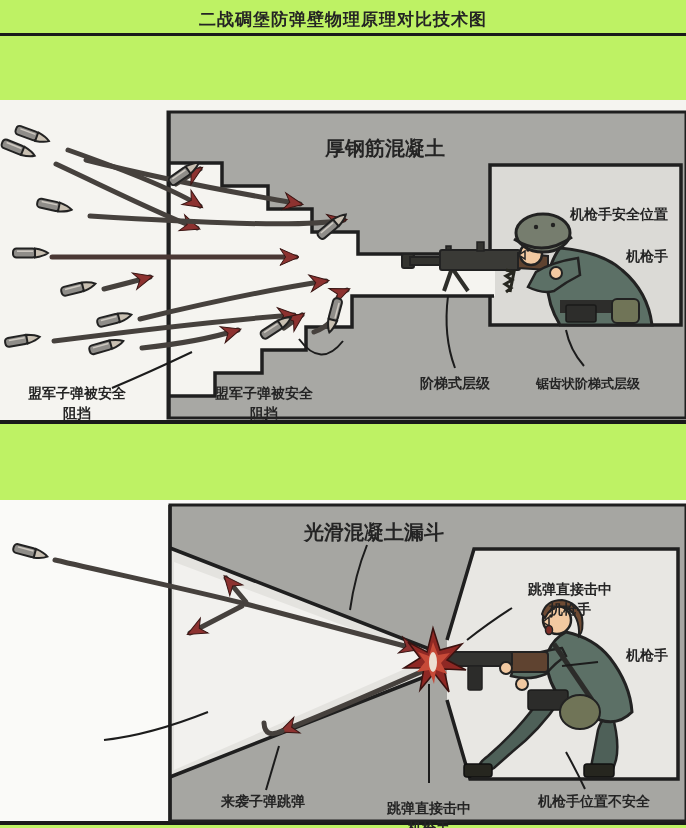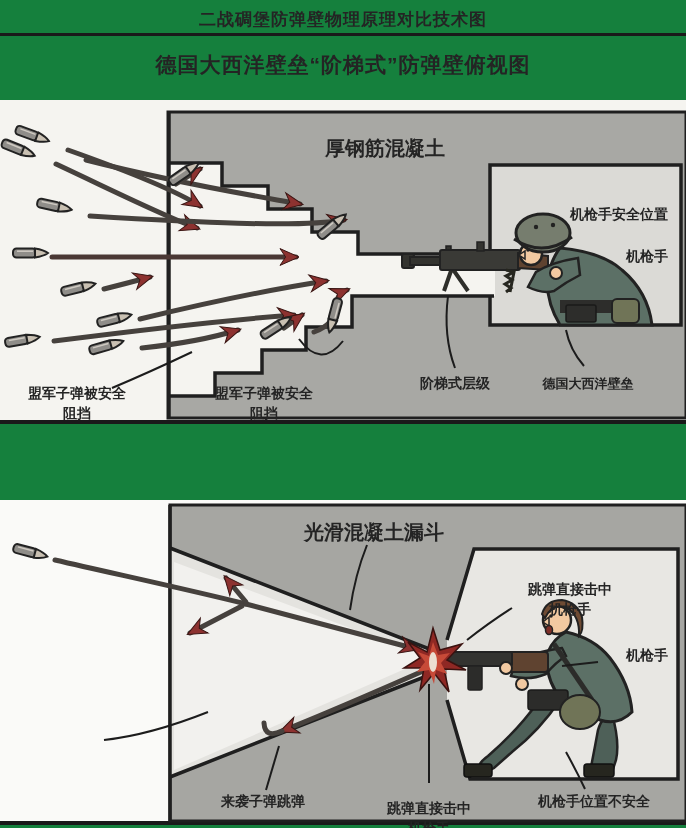--- a/index.html
+++ b/index.html
@@ -1,16 +1,16 @@
 <!DOCTYPE html>
 <html><head>
 <meta charset="utf-8">
 <style>
   html,body{margin:0;padding:0;background:#ffffff;}
-  #stage{position:relative;width:686px;height:828px;background:#15803d;overflow:hidden;
+  #stage{position:relative;width:686px;height:828px;background:#bef264;overflow:hidden;
          font-family:"Liberation Sans","DejaVu Sans",sans-serif;color:#1f1f1f;}
   #art{position:absolute;left:0;top:0;}
   .lbl{position:absolute;transform:translateX(-50%);text-align:center;
        font-weight:600;color:#242424;line-height:1.4;white-space:nowrap;}
   .lbl.wrap{white-space:normal;margin-top:14px;}
   .t-main{font-size:17px;font-weight:700;letter-spacing:1px;}
   .t-sec{font-size:21px;font-weight:700;letter-spacing:1px;}
   .f14{font-size:14px;}
   .f13{font-size:13px;}
   .f15{font-size:20px;}
@@ -174,28 +174,27 @@
       <path d="M104,740 Q150,735 208,712"></path>
       <path d="M266,790 Q272,770 279,746"></path>
       <path d="M429,783 L429,684"></path>
       <path d="M585,789 Q576,770 566,752"></path>
     </g>
   </g>
 </svg>
 
 <div class="lbl t-main" style="left:343px;top:8px;">二战碉堡防弹壁物理原理对比技术图</div>
 
-<div class="lbl t-sec" style="left:343px;top:50px;">德国大西洋壁垒“阶梯式”防弹壁俯视图</div>
 <div class="lbl f15" style="left:385px;top:134px;">厚钢筋混凝土</div>
 <div class="lbl f14" style="left:619px;top:181px;margin-top:24px;">机枪手安全位置</div>
 <div class="lbl f14" style="left:647px;top:247px;">机枪手</div>
 <div class="lbl f14 wrap" style="left:77px;top:370px;width:102px;">盟军子弹被安全阻挡</div>
 <div class="lbl f14 wrap" style="left:264px;top:370px;width:102px;">盟军子弹被安全阻挡</div>
 <div class="lbl f14" style="left:455px;top:374px;">阶梯式层级</div>
-<div class="lbl f13" style="left:588px;top:375px;">德国大西洋壁垒</div>
+<div class="lbl f13" style="left:588px;top:375px;">锯齿状阶梯式层级</div>
 
 <div class="lbl f15" style="left:374px;top:518px;">光滑混凝土漏斗</div>
 <div class="lbl f14 wrap" style="left:570px;top:566px;width:88px;">跳弹直接击中机枪手</div>
 <div class="lbl f14" style="left:647px;top:646px;">机枪手</div>
 <div class="lbl f14" style="left:263px;top:792px;">来袭子弹跳弹</div>
 <div class="lbl f14 wrap" style="left:429px;top:785px;width:88px;">跳弹直接击中机枪手</div>
 <div class="lbl f14" style="left:594px;top:792px;">机枪手位置不安全</div>
 
 </div>
 

